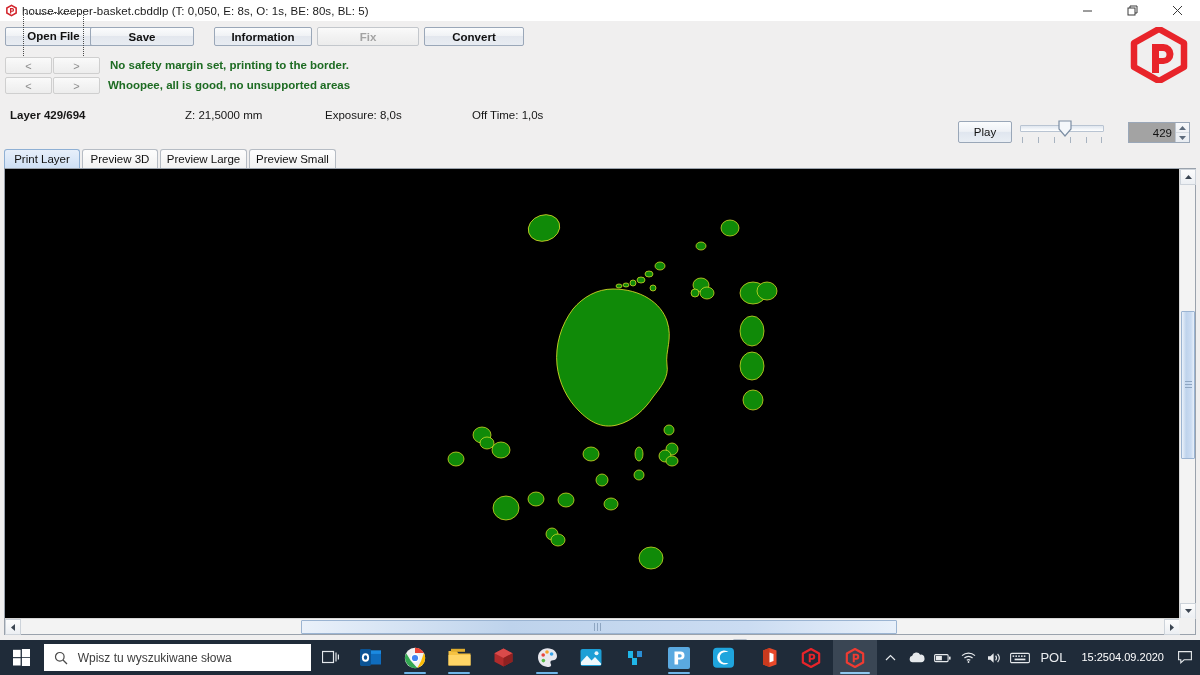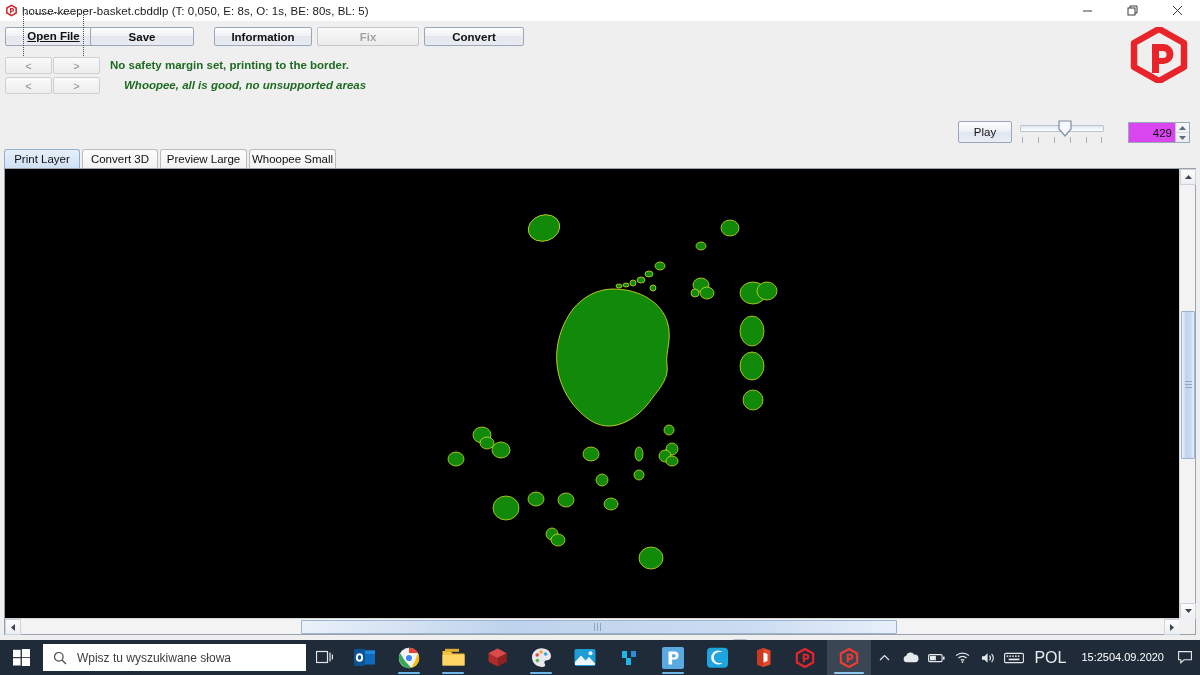--- a/index.html
+++ b/index.html
@@ -35,21 +35,21 @@
   .btn{
     position:absolute;height:19px;
     background:linear-gradient(to bottom,#fbfcfd 0%,#f0f2f5 46%,#e3e7ee 50%,#e8ecf2 100%);
     border:1px solid #9aa7b8;border-radius:2px;
     font-size:11.5px;color:#101010;font-weight:bold;
     display:flex;align-items:center;justify-content:center;
     box-sizing:border-box;
   }
   .btn.disabled{color:#a3a3a3;border-color:#c3c7cc;
     background:linear-gradient(to bottom,#fafafa 0%,#f2f2f2 50%,#ececec 100%);}
-  .btn .focusrect{border:1px dotted #4a4a4a;padding:16px 3px;line-height:13px;text-decoration:underline;}
+  .btn .focusrect{border:1px dotted #4a4a4a;padding:16px 3px;line-height:13px;}
 
   .navbtn{
     position:absolute;height:17px;width:47px;
     background:linear-gradient(to bottom,#fafafa 0%,#f3f3f3 50%,#ededed 100%);
     border:1px solid #cfcfcf;border-radius:2px;
     font-size:11px;color:#8c8c8c;
     display:flex;align-items:center;justify-content:center;box-sizing:border-box;
   }
   .msg{position:absolute;font-size:11.5px;font-weight:bold;color:#1d6b22;white-space:nowrap;}
 
@@ -70,21 +70,21 @@
     box-sizing:border-box;
   }
   .layerslider{position:absolute;left:1020px;top:98px;width:84px;height:26px;}
   .ls-track{position:absolute;left:0;top:6px;width:84px;height:7px;
     background:linear-gradient(to bottom,#dfe6ef,#ffffff);border:1px solid #b9c4d2;box-sizing:border-box;border-radius:1px;}
   .ls-thumb{position:absolute;left:38px;top:1px;width:14px;height:17px;}
   .ls-ticks{position:absolute;left:0;top:18px;width:84px;height:7px;}
   .ls-ticks i{position:absolute;top:0;width:1px;height:6px;background:#a8b3c0;}
   .spinner{
     position:absolute;left:1128px;top:101px;width:62px;height:21px;
-    border:1px solid #9aa7b8;background:#d946ef;box-sizing:border-box;display:flex;padding-left:7px;
+    border:1px solid #9aa7b8;background:#a3a3a3;box-sizing:border-box;display:flex;padding-left:7px;
   }
   .spin-val{flex:1;display:flex;align-items:center;justify-content:flex-end;
     padding-right:3px;font-size:11.5px;color:#111;}
   .spin-arrows{width:13px;border-left:1px solid #c0c8d2;display:flex;flex-direction:column;
     background:linear-gradient(to bottom,#f7f8fa,#e9edf2);}
   .spin-arrows div{flex:1;display:flex;align-items:center;justify-content:center;}
   .spin-arrows div:first-child{border-bottom:1px solid #d5dbe2;}
 
   
   .tabstrip{position:absolute;left:4px;top:128px;width:1192px;height:19px;}
@@ -130,21 +130,21 @@
   .searchbox .si{width:34px;display:flex;align-items:center;justify-content:center;}
   .searchbox .st{font-size:12px;color:#3d3d3d;}
   .taskview{width:40px;height:35px;display:flex;align-items:center;justify-content:center;}
   .tbicons{display:flex;align-items:center;height:35px;}
   .tbi{width:44px;height:35px;display:flex;align-items:center;justify-content:center;position:relative;}
   .tbi.running::after{content:"";position:absolute;bottom:1px;left:11px;width:22px;height:2px;background:#6fb6e8;border-radius:1px;}
   .tbi.active{background:#3a4654;}
   .tbi.active::after{content:"";position:absolute;bottom:1px;left:7px;width:30px;height:2px;background:#8fc9f0;border-radius:1px;}
   .tray{margin-left:auto;display:flex;align-items:center;height:35px;padding-right:2px;}
   .tray .ti{width:26px;height:35px;display:flex;align-items:center;justify-content:center;color:#e6e9ec;}
-  .tray .lang{font-size:16px;color:#e9ecef;padding:0 7px;}
+  .tray .lang{font-size:13px;color:#e9ecef;padding:0 7px;}
   .clock{display:flex;flex-direction:row;align-items:center;justify-content:center;
     color:#ffffff;font-size:11px;line-height:13px;padding:0 8px;height:35px;}
   .notif{width:26px;height:35px;display:flex;align-items:center;justify-content:center;}
 </style>
 </head>
 <body>
 
 <div class="app">
 
   <div class="titlebar">
@@ -205,29 +205,35 @@
       <span>&gt;</span>
     </div>
     <div class="navbtn" style="left:5px;top:56px;">
       <span>&lt;</span>
     </div>
     <div class="navbtn" style="left:53px;top:56px;">
       <span>&gt;</span>
     </div>
 
     <div class="msg" style="left:110px;top:38px;">No safety margin set, printing to the border.</div>
-    <div class="msg" style="left:124px;top:58px;font-style:italic;">Whoopee, all is good, no unsupported areas</div>
+    <div class="msg" style="left:108px;top:58px;">Whoopee, all is good, no unsupported areas</div>
 
     <div class="logo">
       <svg width="62" height="56" viewBox="0 0 62 56">
         <path d="M31 2 L56 16 L56 40 L31 54 L6 40 L6 16 Z" fill="none" stroke="#e8242a" stroke-width="6.5" stroke-linejoin="round"></path>
         <path d="M24 17 h11.5 a10 10 0 0 1 0 20 h-4.5 v9 h-7 z M31 24 v7 h4 a3.5 3.5 0 0 0 0 -7 z" fill="#e8242a"></path>
       </svg>
     </div>
 
+    <div class="inforow">
+      <div class="infoitem" style="left:10px;top:5px;">Layer 429/694</div>
+      <div class="infoitem plain" style="left:185px;top:5px;">Z: 21,5000 mm</div>
+      <div class="infoitem plain" style="left:325px;top:5px;">Exposure: 8,0s</div>
+      <div class="infoitem plain" style="left:472px;top:5px;">Off Time: 1,0s</div>
+    </div>
 
     <div class="playbtn">
       <span>Play</span>
     </div>
 
     <div class="layerslider">
       <div class="ls-track"></div>
       <div class="ls-thumb">
         <svg width="14" height="17" viewBox="0 0 14 17">
           <path d="M1 1 H13 V9 L7 16 L1 9 Z" fill="#f4f7fb" stroke="#7c8ea3" stroke-width="1.2"></path>
@@ -257,27 +263,27 @@
             </svg>
         </div>
       </div>
     </div>
 
     <div class="tabstrip">
       <div class="tab active" style="left:0px;width:76px;">
         <span>Print Layer</span>
       </div>
       <div class="tab" style="left:78px;width:76px;">
-        <span>Convert 3D</span>
+        <span>Preview 3D</span>
       </div>
       <div class="tab" style="left:156px;width:87px;">
         <span>Preview Large</span>
       </div>
       <div class="tab" style="left:245px;width:87px;">
-        <span>Whoopee Small</span>
+        <span>Preview Small</span>
       </div>
     </div>
 
     <div class="canvaswrap">
       <div class="canvas">
         <svg id="layer-svg" width="1175" height="450" viewBox="0 0 1175 450">
             <path d="M 612,268 C 640,268 660,282 666,300 C 672,318 664,330 666,344 C 668,356 660,366 652,376 C 644,388 632,400 616,404 C 600,408 588,400 578,390 C 566,378 558,362 556,344 C 554,324 560,304 572,288 C 582,276 596,268 612,268 Z" transform="translate(-4,-148)" fill="#108a08" stroke="#e8e82a" stroke-width="0.8"></path>
             <ellipse cx="539" cy="59" rx="16" ry="13" transform="rotate(-18 539 59)" fill="#108a08" stroke="#e8e82a" stroke-width="0.7"></ellipse>
             <ellipse cx="725" cy="59" rx="9" ry="8" fill="#108a08" stroke="#e8e82a" stroke-width="0.7"></ellipse>
             <ellipse cx="696" cy="77" rx="5" ry="4" fill="#108a08" stroke="#e8e82a" stroke-width="0.7"></ellipse>

